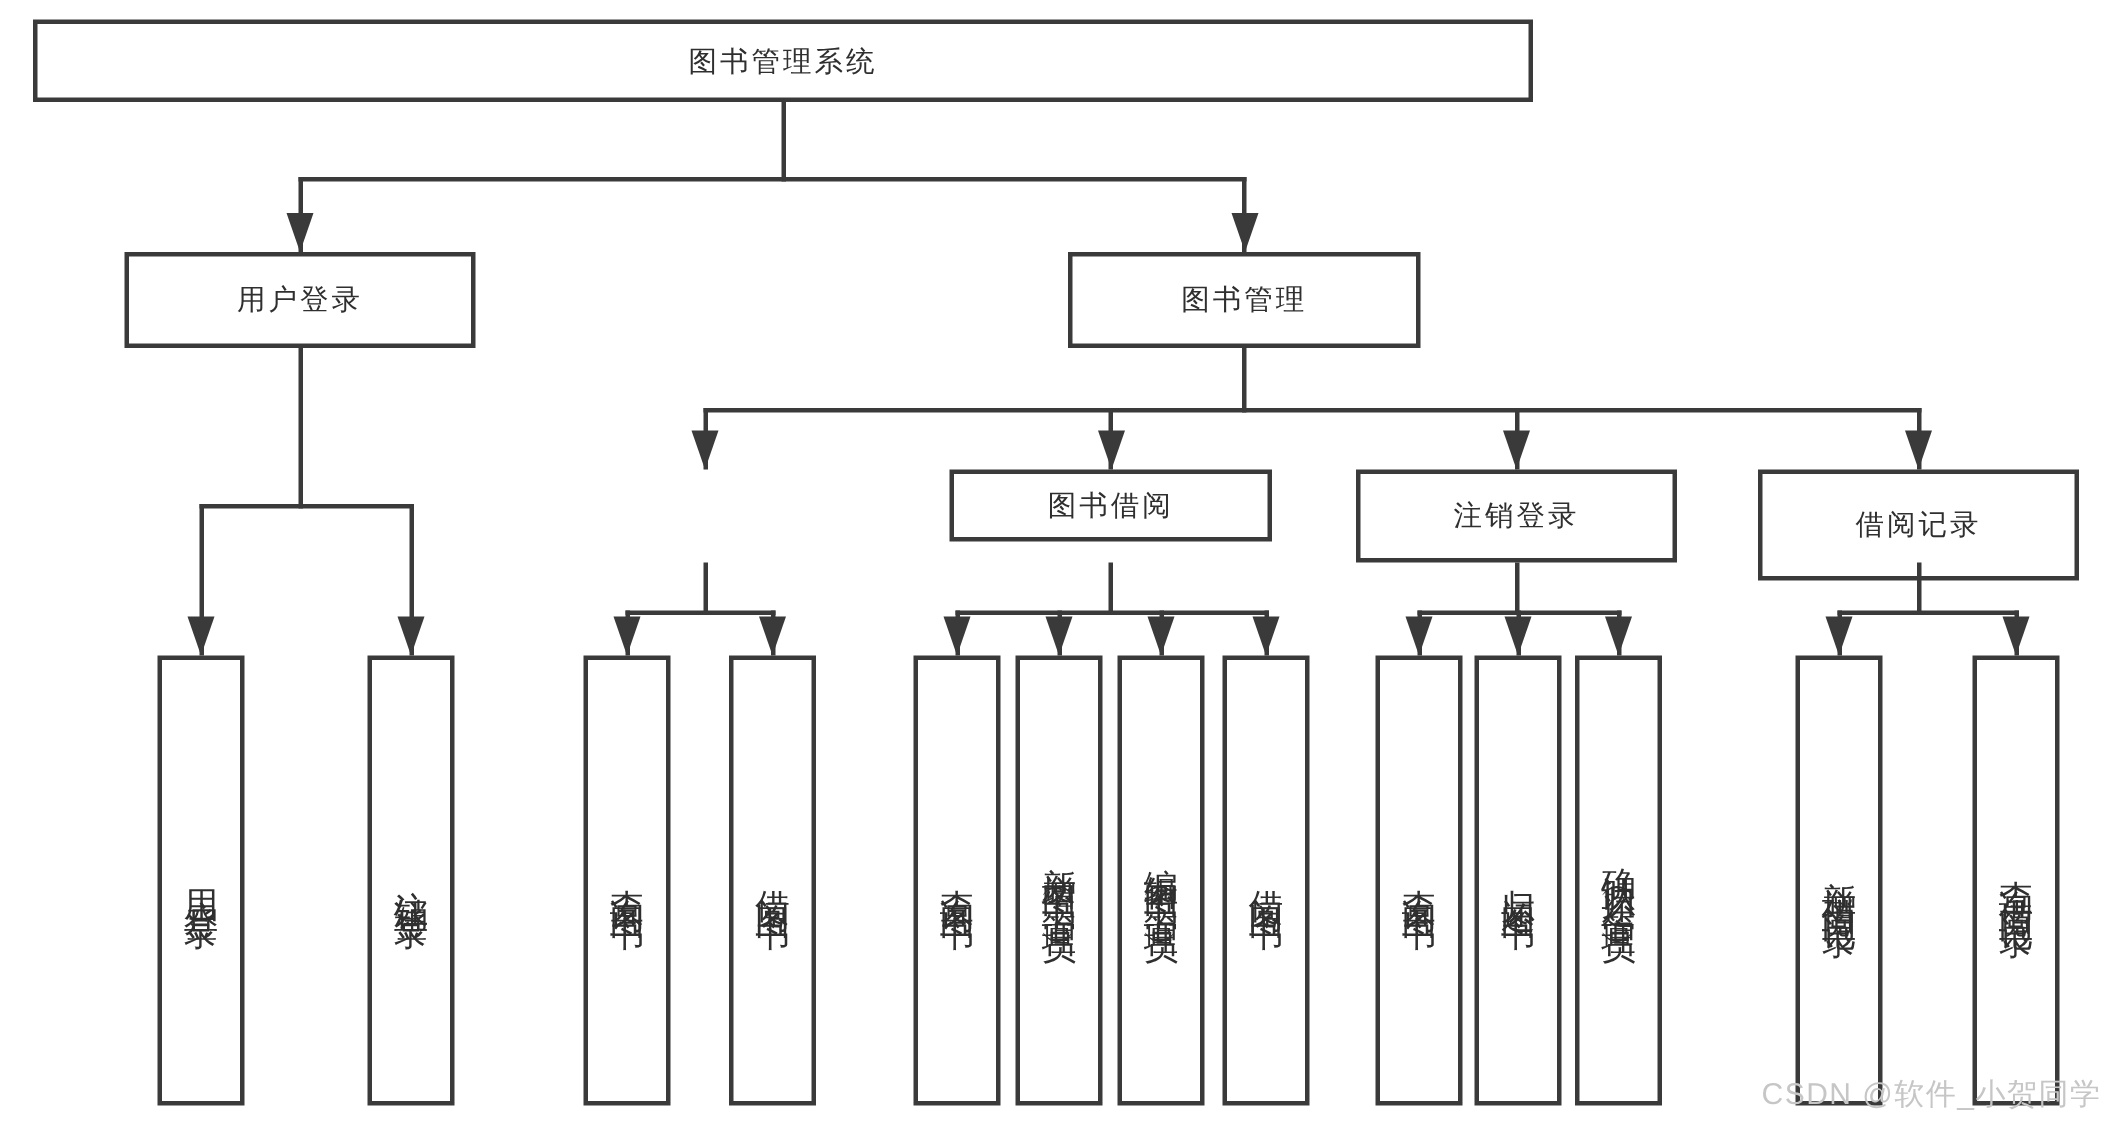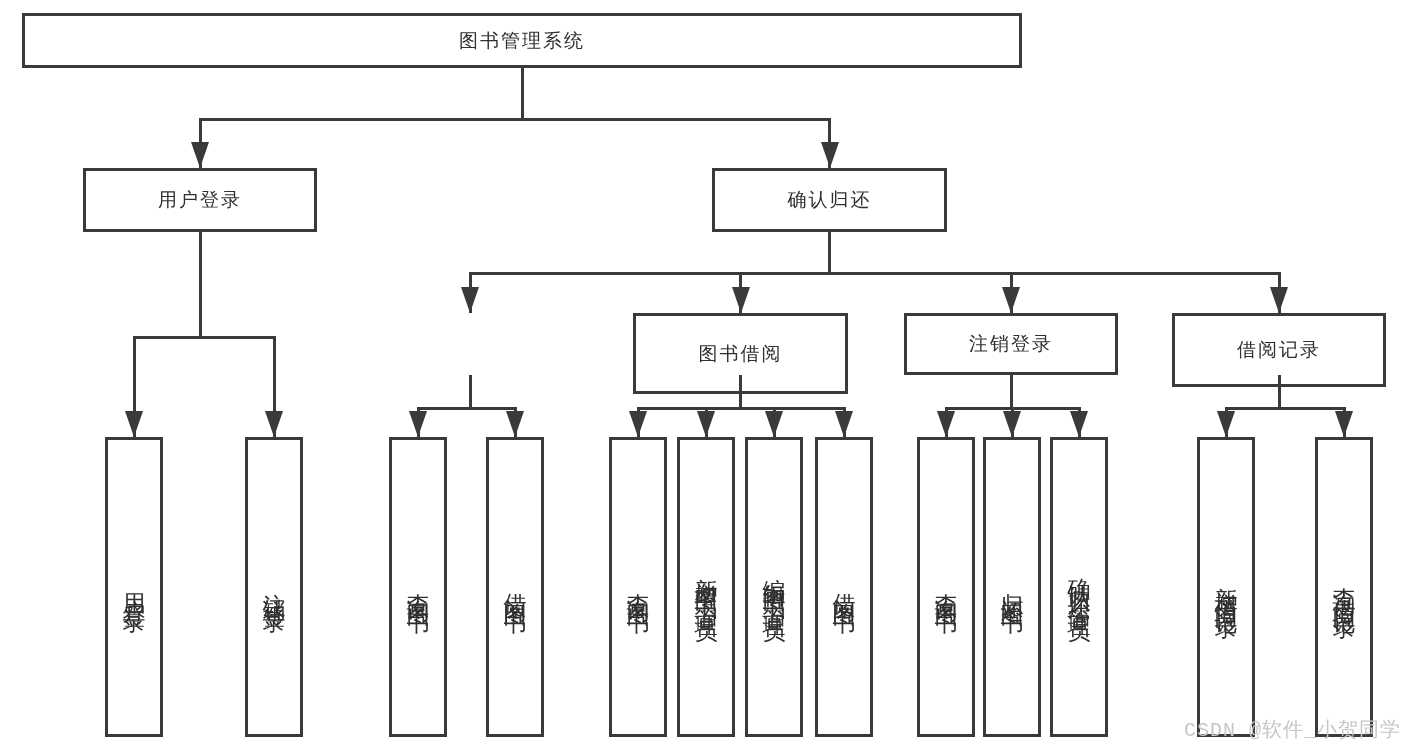--- a/index.html
+++ b/index.html
@@ -47,38 +47,37 @@
   }
   .watermark {
     position: absolute;
     right: 4px;
     bottom: 4px;
     font-size: 20px;
     letter-spacing: 1px;
     color: var(--wm, #c6c6c6);
     z-index: 5;
     white-space: nowrap;
-    font-family: Liberation Mono, monospace;
   }
 </style>
 </head>
 <body>
 
 <div id="chart">
   <span class="watermark">CSDN @软件_小贺同学</span>
 <div class="node h-node" style="left: 22px; top: 13px; width: 1000px; height: 55px;">
       <span>图书管理系统</span>
     </div>
     <div class="node h-node" style="left: 83px; top: 168px; width: 234px; height: 64px;">
       <span>用户登录</span>
     </div>
     <div class="node h-node" style="left: 712px; top: 168px; width: 235px; height: 64px;">
-      <span>确认归还</span>
+      <span>图书管理</span>
     </div>
-    <div class="node h-node" style="left: 633px; top: 313px; width: 215px; height: 81px;">
+    <div class="node h-node" style="left: 633px; top: 313px; width: 215px; height: 48px;">
       <span>图书借阅</span>
     </div>
     <div class="node h-node" style="left: 904px; top: 313px; width: 214px; height: 62px;">
       <span>注销登录</span>
     </div>
     <div class="node h-node" style="left: 1172px; top: 313px; width: 214px; height: 74px;">
       <span>借阅记录</span>
     </div>
     <div class="node v-node" style="left: 105px; top: 437px; width: 58px; height: 300px;">
       <span>用户登录</span>

